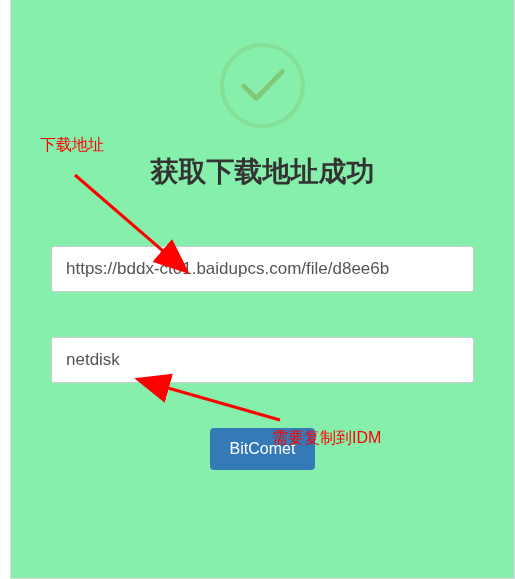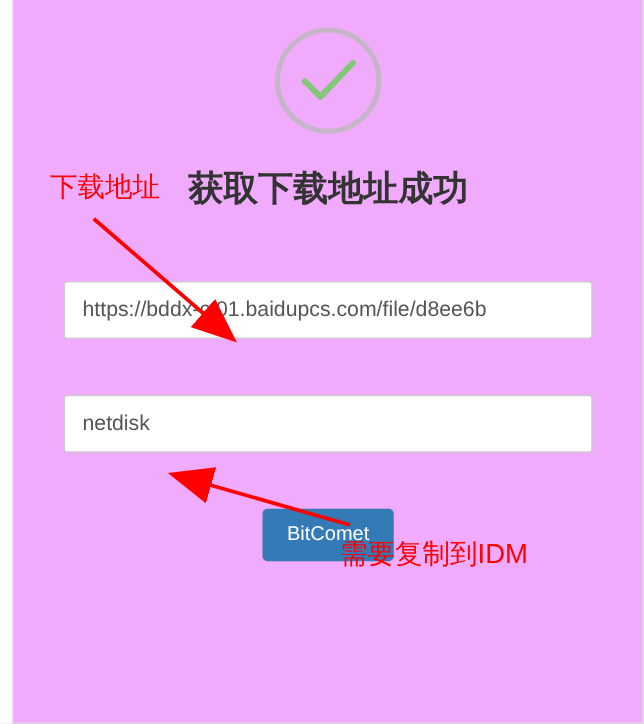--- a/index.html
+++ b/index.html
@@ -12,22 +12,22 @@
       overflow: hidden;
     }
     .dialog {
       position: absolute;
       left: 10px;
       top: 0;
       right: 0;
       bottom: 0;
       border: 1px solid #ddd;
       border-top: none;
-      background: #f0abfc;
-      padding: 12px 40px;
+      background: #86efac;
+      padding: 33px 40px;
       text-align: center;
     }
     .icon-wrap {
       width: 85px;
       height: 85px;
       border: 4px solid rgba(130, 200, 120, 0.4);
       border-radius: 50%;
       margin: 10px auto 25px;
       display: flex;
       align-items: center;
@@ -61,21 +61,21 @@
       padding: 12px 20px;
       font-size: 16px;
       border-radius: 4px;
       cursor: pointer;
       margin-bottom: 28px;
     }
     .btn.ok { padding: 10px 18px; font-size: 15px; margin-bottom: 0; }
     .annotation {
       position: absolute;
       color: #ff0000;
-      font-size: 22px;
+      font-size: 16px;
       font-weight: normal;
       white-space: nowrap;
       z-index: 10;
     }
     .arrow-svg { position: absolute; z-index: 9; }
   </style>
 </head>
 <body>
 
 <div class="dialog">

